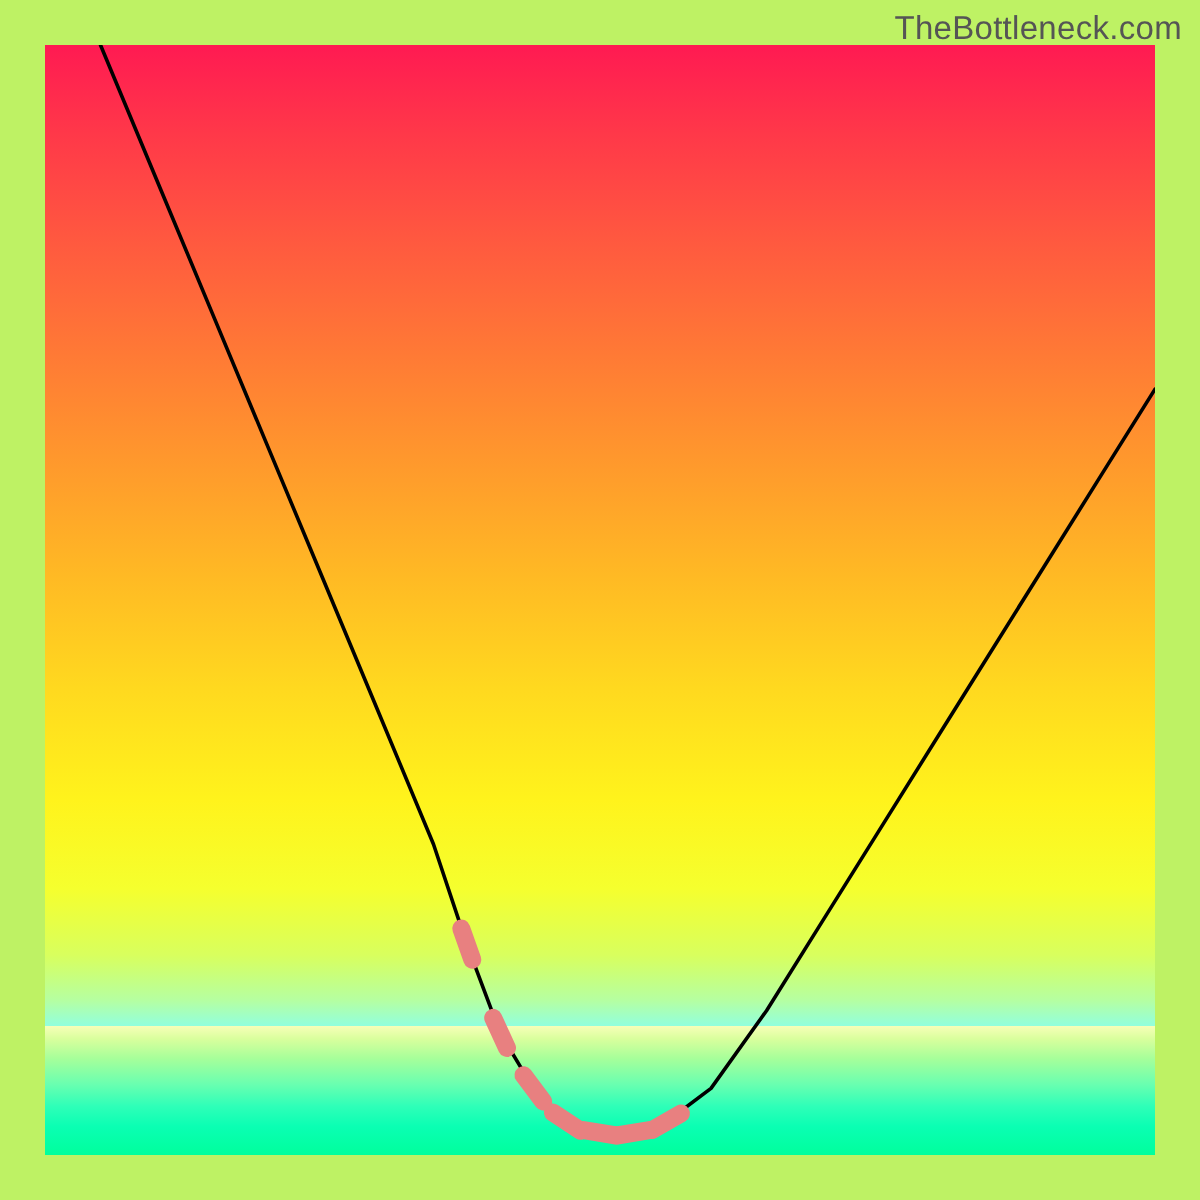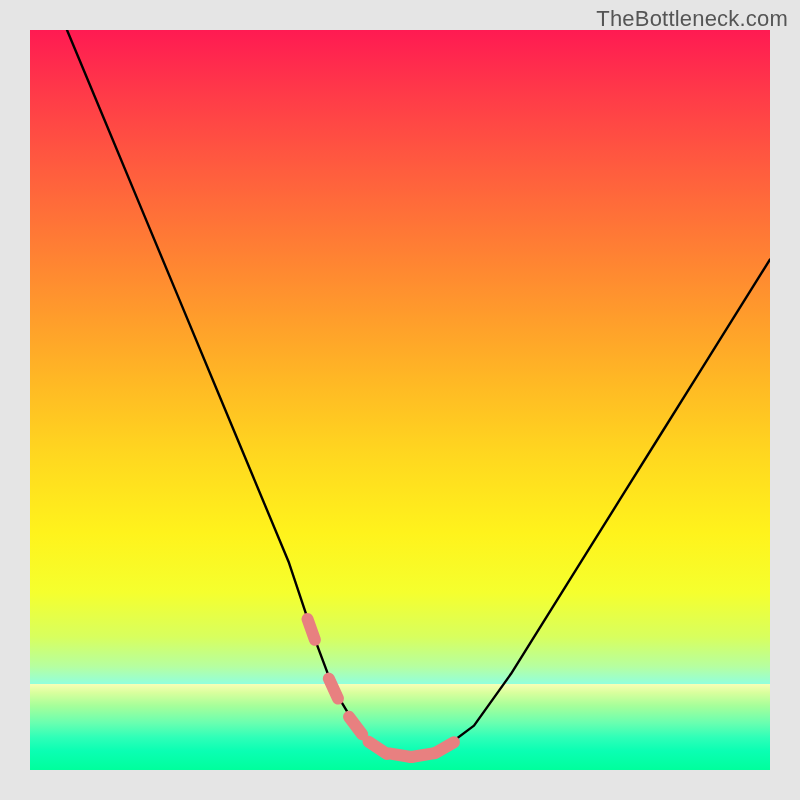--- a/index.html
+++ b/index.html
@@ -7,21 +7,21 @@
     padding: 0;
     width: 800px;
     height: 800px;
     background: #000;
     font-family: Arial, sans-serif;
     overflow: hidden;
   }
   .outer {
     width: 800px;
     height: 800px;
-    background: #e5e5e5;
+    background: #bef264;
     position: relative;
   }
   .plot {
     position: absolute;
     left: 30px;
     top: 30px;
     width: 740px;
     height: 740px;
     background: linear-gradient(to bottom,
       #ff1a52 0%,

